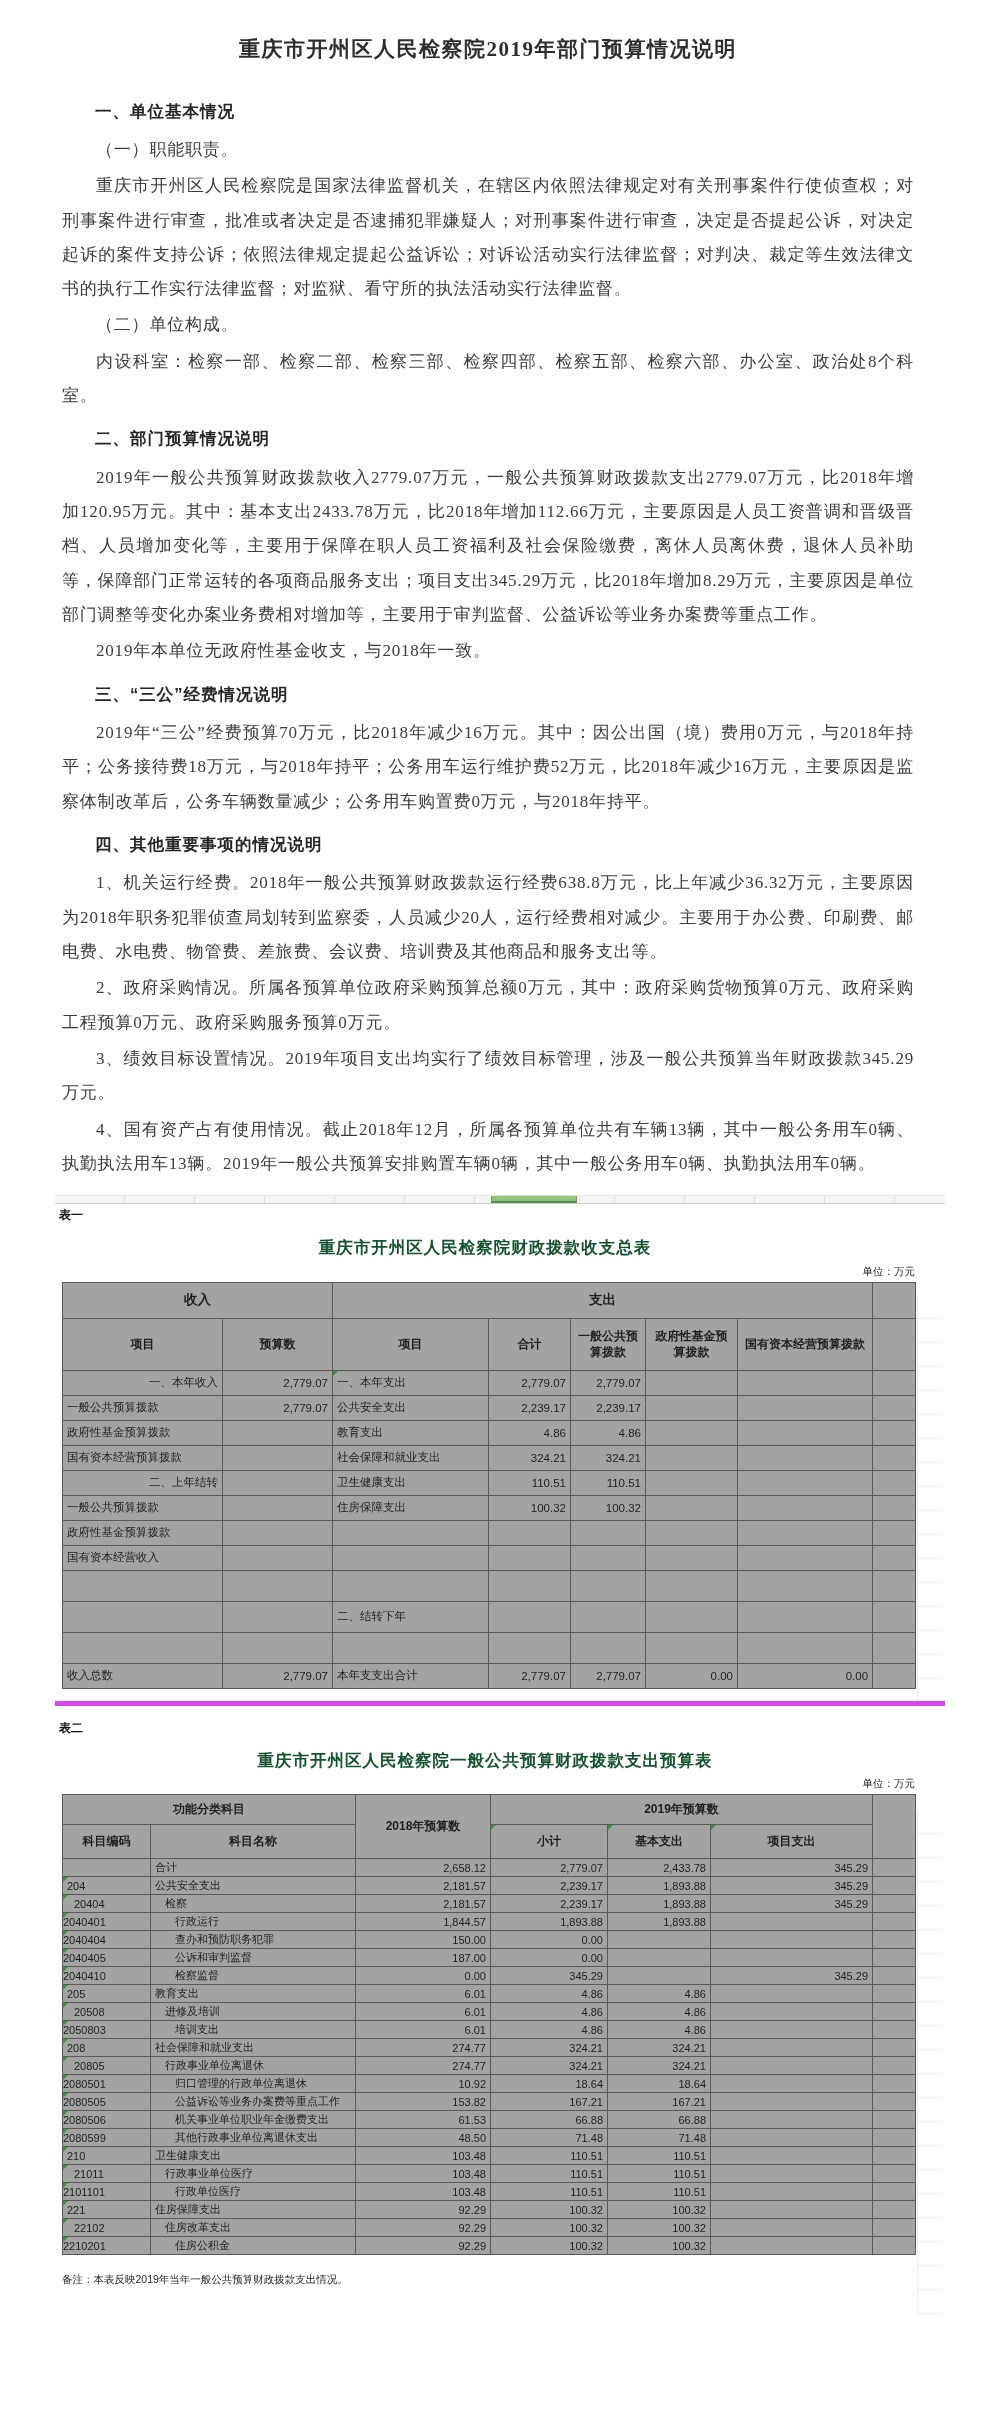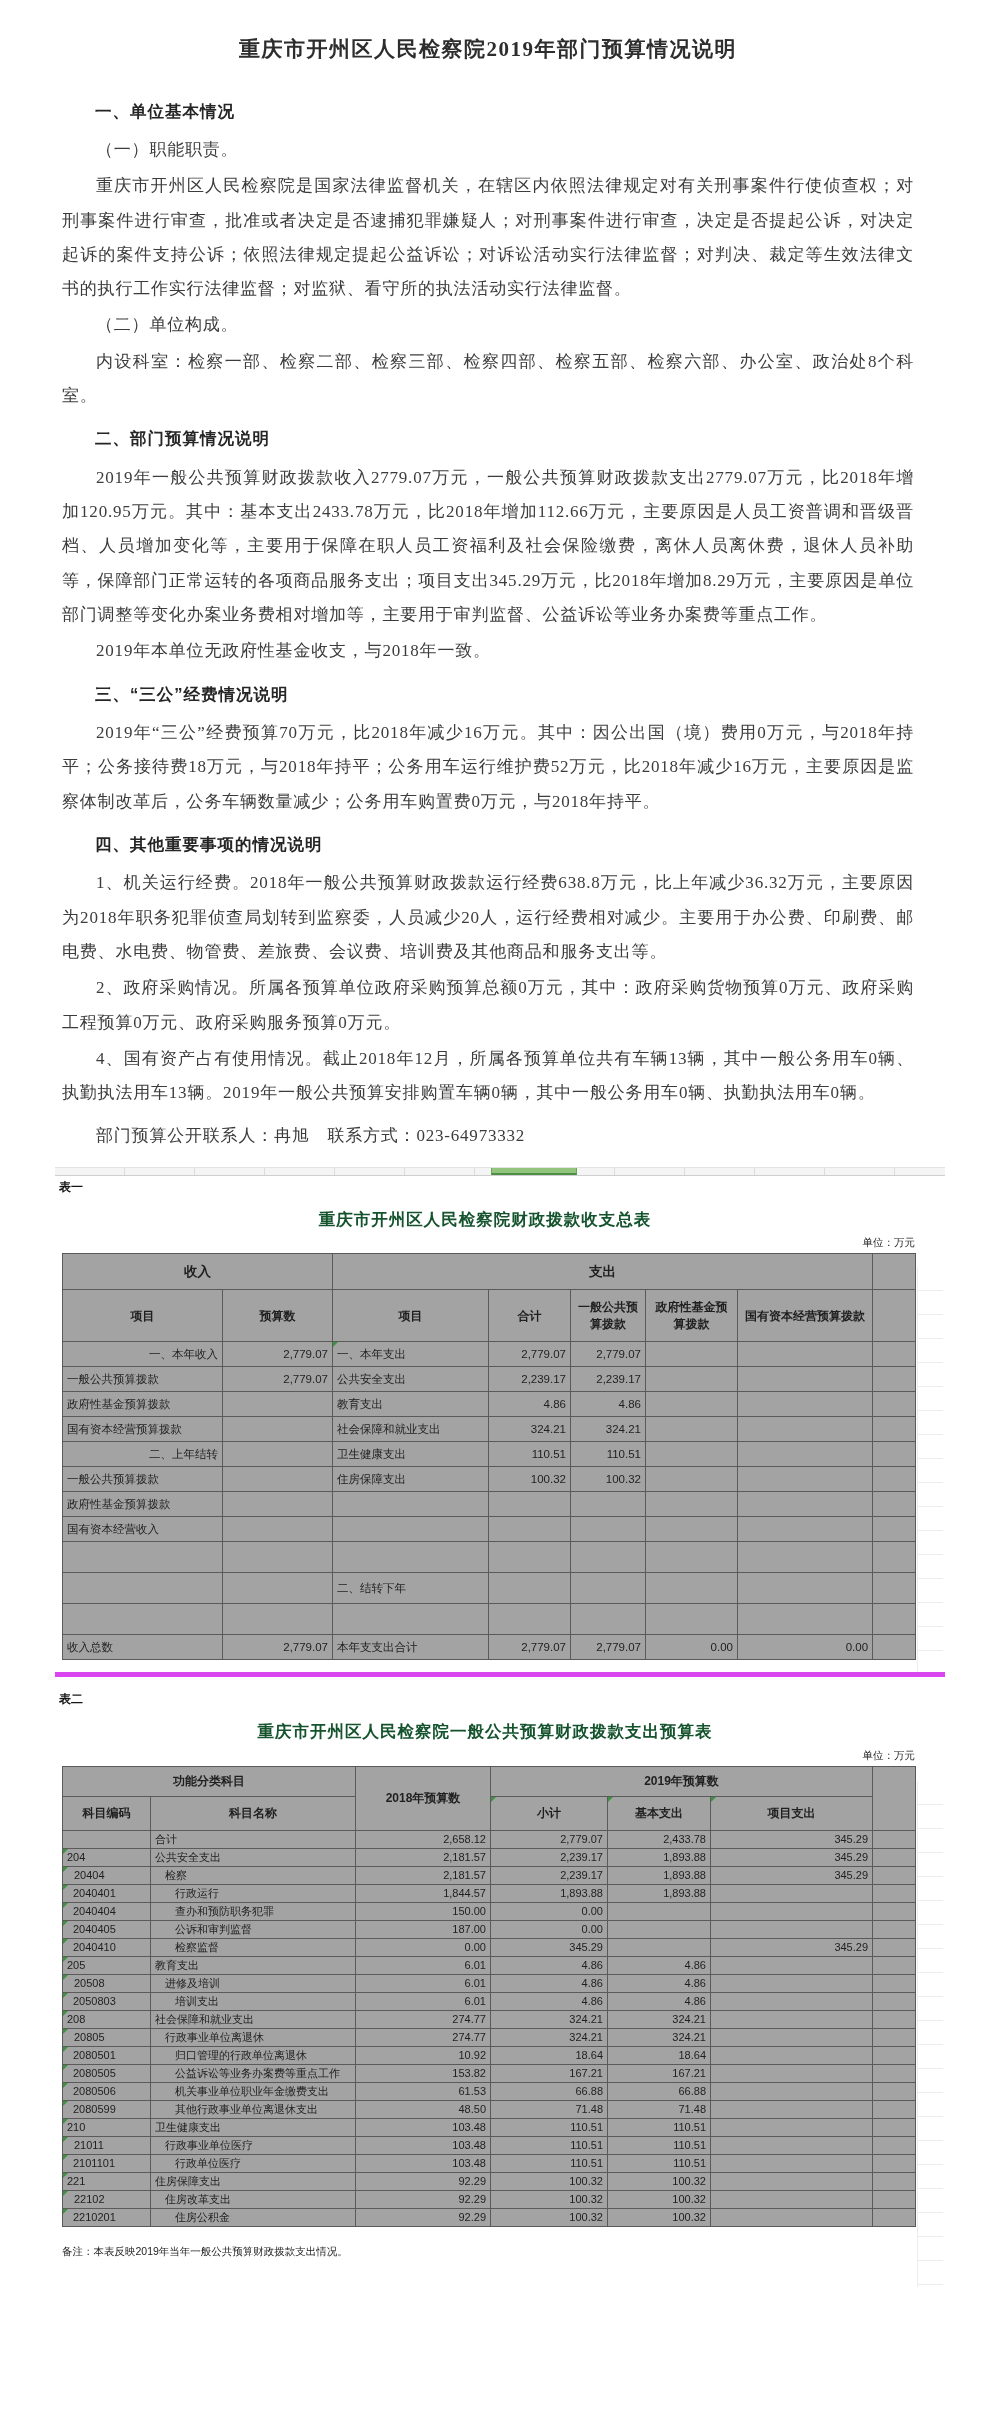--- a/index.html
+++ b/index.html
@@ -65,21 +65,21 @@
   .t1 thead tr:nth-child(2) th { height:52px; font-size:12px; line-height:1.4; }
   .t1 tbody td { height:25px; }
   .t1 tbody tr:nth-child(n+9):nth-child(-n+11) td { height:31px; }
   
   .t2 { width:853px; font-size:11px; }
   .t2 thead tr:nth-child(1) th { height:30px; font-size:12px; }
   .t2 thead tr:nth-child(2) th { height:34px; font-size:12px; }
   .t2 tbody td { height:18px; padding:1px 4px; }
   .tcode { text-align:left; }
   .tcode.ind1 { padding-left:11px; }
-  .tcode.ind2 { padding-left:10px; }
+  .tcode.ind2 { padding-left:0; }
   .tname.ind1 { padding-left:14px; }
   .tname.ind2 { padding-left:24px; }
   .xl-note { font-weight:normal; font-size:10.5px; color:#1d1d1d; margin:18px 0 0 7px; }
   .xl-gutter {
     position:absolute; right:2px; width:26px; bottom:0;
     border-left:1px solid #ededed;
     background:repeating-linear-gradient(to bottom, transparent 0 23px, #ececec 23px 24px);
   }
 </style>
 </head>
@@ -94,23 +94,23 @@
       <div class="para">（二）单位构成。</div>
       <div class="para">内设科室：检察一部、检察二部、检察三部、检察四部、检察五部、检察六部、办公室、政治处8个科室。</div>
       <div class="heading">二、部门预算情况说明</div>
       <div class="para">2019年一般公共预算财政拨款收入2779.07万元，一般公共预算财政拨款支出2779.07万元，比2018年增加120.95万元。其中：基本支出2433.78万元，比2018年增加112.66万元，主要原因是人员工资普调和晋级晋档、人员增加变化等，主要用于保障在职人员工资福利及社会保险缴费，离休人员离休费，退休人员补助等，保障部门正常运转的各项商品服务支出；项目支出345.29万元，比2018年增加8.29万元，主要原因是单位部门调整等变化办案业务费相对增加等，主要用于审判监督、公益诉讼等业务办案费等重点工作。</div>
       <div class="para">2019年本单位无政府性基金收支，与2018年一致。</div>
       <div class="heading">三、“三公”经费情况说明</div>
       <div class="para">2019年“三公”经费预算70万元，比2018年减少16万元。其中：因公出国（境）费用0万元，与2018年持平；公务接待费18万元，与2018年持平；公务用车运行维护费52万元，比2018年减少16万元，主要原因是监察体制改革后，公务车辆数量减少；公务用车购置费0万元，与2018年持平。</div>
       <div class="heading">四、其他重要事项的情况说明</div>
       <div class="para">1、机关运行经费。2018年一般公共预算财政拨款运行经费638.8万元，比上年减少36.32万元，主要原因为2018年职务犯罪侦查局划转到监察委，人员减少20人，运行经费相对减少。主要用于办公费、印刷费、邮电费、水电费、物管费、差旅费、会议费、培训费及其他商品和服务支出等。</div>
       <div class="para">2、政府采购情况。所属各预算单位政府采购预算总额0万元，其中：政府采购货物预算0万元、政府采购工程预算0万元、政府采购服务预算0万元。</div>
+      <div class="para">3、绩效目标设置情况。2019年项目支出均实行了绩效目标管理，涉及一般公共预算当年财政拨款345.29万元。</div>
       <div class="para">4、国有资产占有使用情况。截止2018年12月，所属各预算单位共有车辆13辆，其中一般公务用车0辆、执勤执法用车13辆。2019年一般公共预算安排购置车辆0辆，其中一般公务用车0辆、执勤执法用车0辆。</div>
     </div>
-  <div class="para contact">部门预算公开联系人：冉旭　联系方式：023-64973332</div>
 </div>
 
 <div class="excel-wrap first">
   <div class="xl-strip">
     <div class="xl-sel"></div>
   </div>
   <div class="xl-tag">表一</div>
   <div class="xl-title">重庆市开州区人民检察院财政拨款收支总表</div>
   <div class="xl-unit">单位：万元</div>
   <table class="xl t1">

